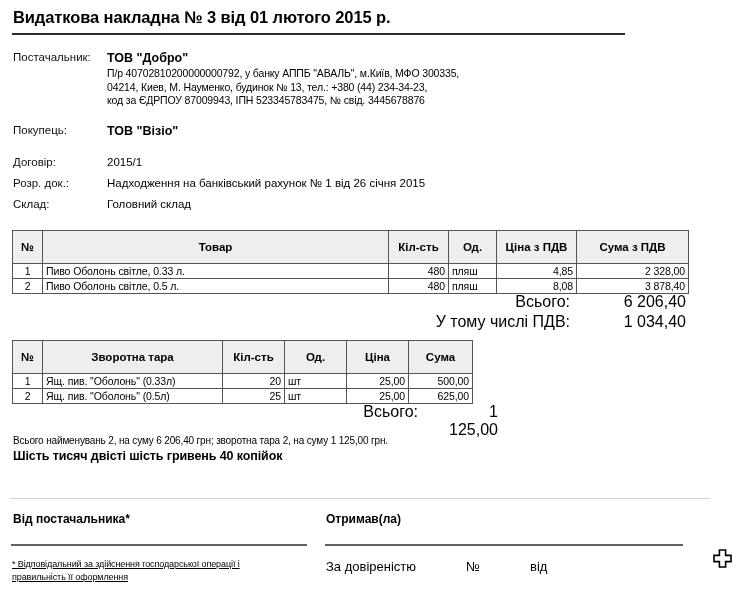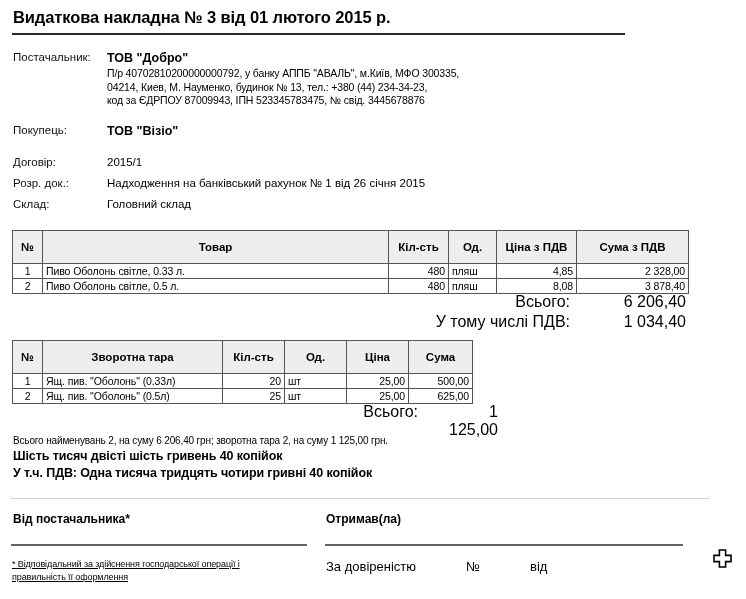--- a/index.html
+++ b/index.html
@@ -311,21 +311,20 @@
     </tr>
   </tbody>
 </table>
 
 <div class="total-label" style="left:318px; top:403px; width:100px;">Всього:</div>
 <div class="total-value" style="left:436px; top:403px; width:62px;">1 125,00</div>
 
 <div class="summary" style="top:434px;">
   <div class="summary-small">Всього найменувань 2, на суму 6 206,40 грн; зворотна тара 2, на суму 1 125,00 грн.</div>
   <div class="summary-bold">Шість тисяч двісті шість гривень 40 копійок</div>
-  <div class="summary-bold">У т.ч. ПДВ: Одна тисяча тридцять чотири гривні 40 копійок</div>
 </div>
 
 <div class="footer-rule-top"></div>
 
 <div class="sig-title" style="left:13px; top:512px;">Від постачальника*</div>
 <div class="sig-title" style="left:326px; top:512px;">Отримав(ла)</div>
 
 <div class="sig-rule" style="left:11px;  top:544px; width:296px;"></div>
 <div class="sig-rule" style="left:325px; top:544px; width:358px;"></div>
 

